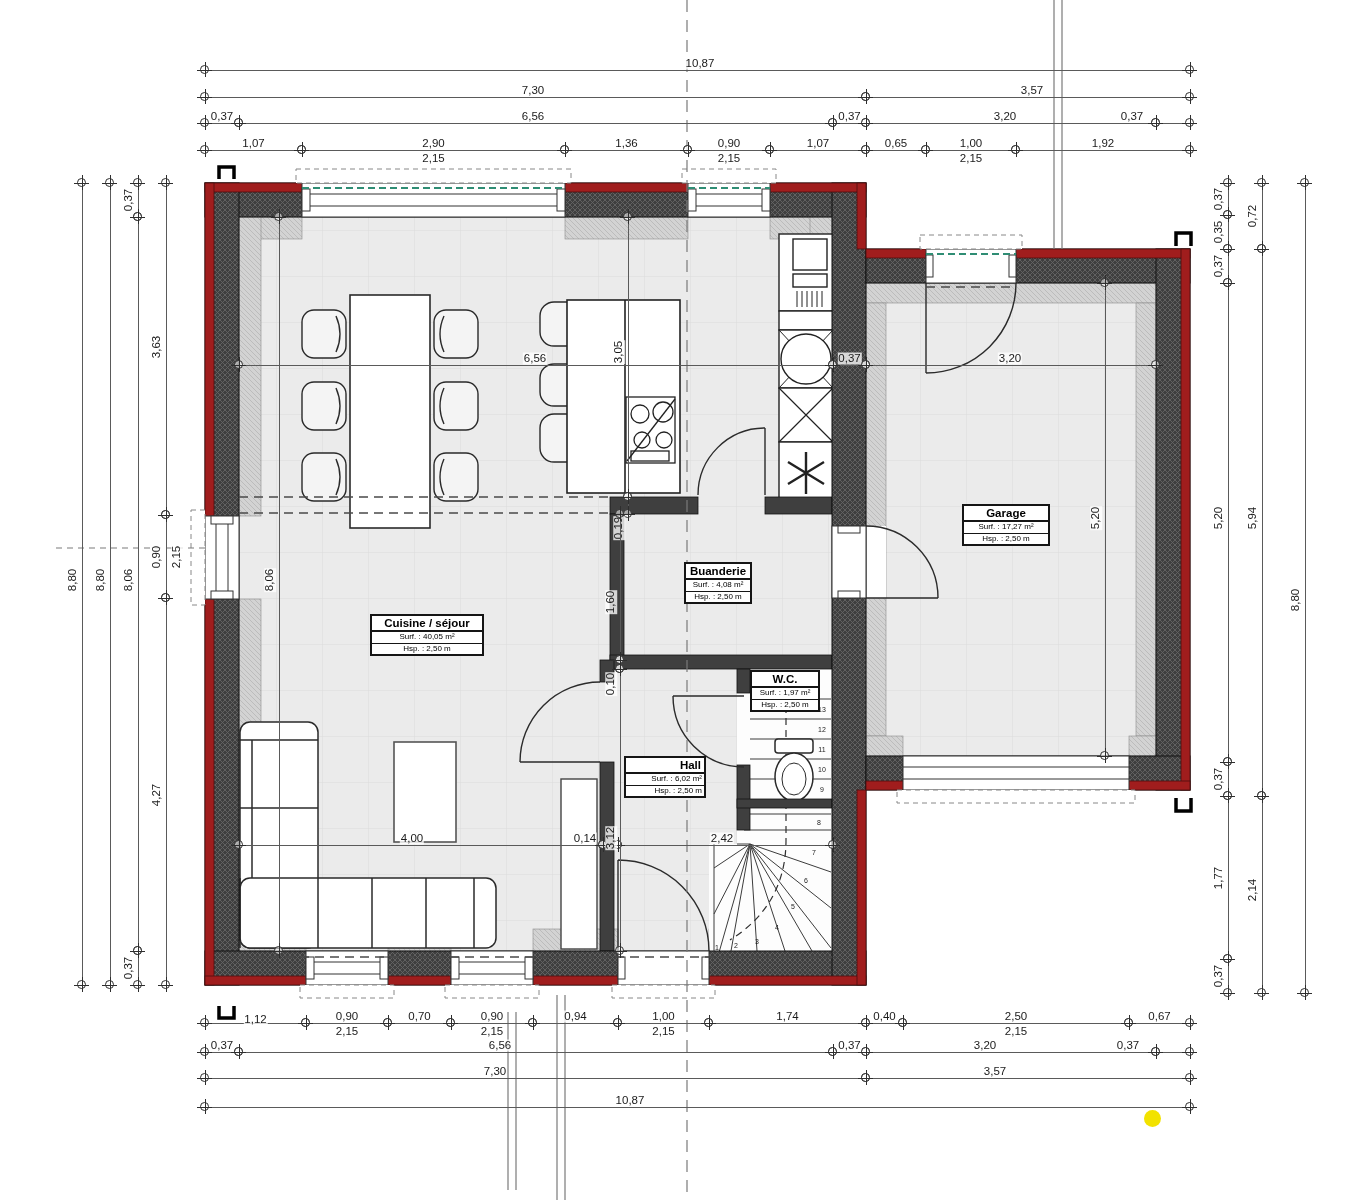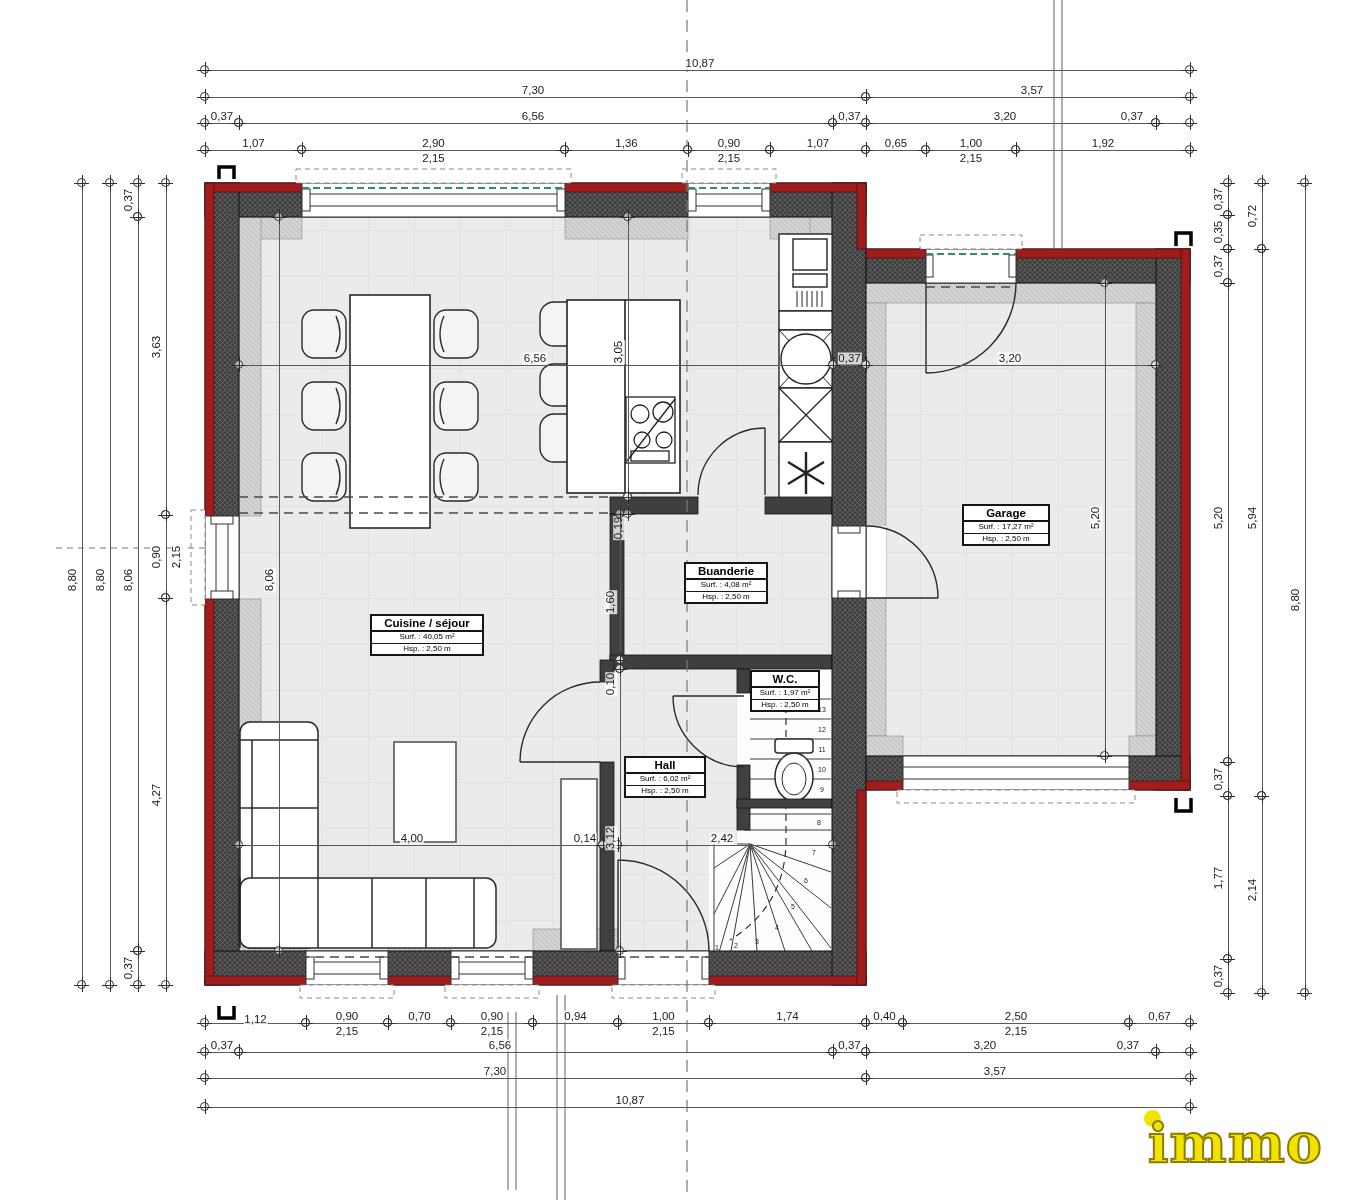--- a/index.html
+++ b/index.html
@@ -592,35 +592,34 @@
       <div class="rlabel" style="left: 370px; top: 614px; width: 114px;">
         <div class="rname">Cuisine / séjour</div>
         <div class="rrow">Surf. : 40,05 m²</div>
         <div class="rrow">Hsp. : 2,50 m</div>
       </div>
       <div class="rlabel" style="left: 962px; top: 504px; width: 88px;">
         <div class="rname">Garage</div>
         <div class="rrow">Surf. : 17,27 m²</div>
         <div class="rrow">Hsp. : 2,50 m</div>
       </div>
-      <div class="rlabel" style="left: 684px; top: 562px; width: 84px;">
+      <div class="rlabel" style="left: 684px; top: 562px; width: 68px;">
         <div class="rname">Buanderie</div>
         <div class="rrow">Surf. : 4,08 m²</div>
         <div class="rrow">Hsp. : 2,50 m</div>
       </div>
       <div class="rlabel" style="left: 750px; top: 670px; width: 70px;">
         <div class="rname">W.C.</div>
         <div class="rrow">Surf. : 1,97 m²</div>
         <div class="rrow">Hsp. : 2,50 m</div>
       </div>
-      <div class="rlabel" style="left: 624px; top: 756px; width: 82px;">
+      <div class="rlabel" style="left: 624px; top: 756px; width: 82px; text-align: right;">
         <div class="rname">Hall</div>
         <div class="rrow">Surf. : 6,02 m²</div>
         <div class="rrow">Hsp. : 2,50 m</div>
       </div>
     </div>
 
 <div id="logo">
   <span id="logo-dot"></span>
-  <span id="logo-sub">immo</span>
 </div>
 
 </div>
 
 </body></html>

